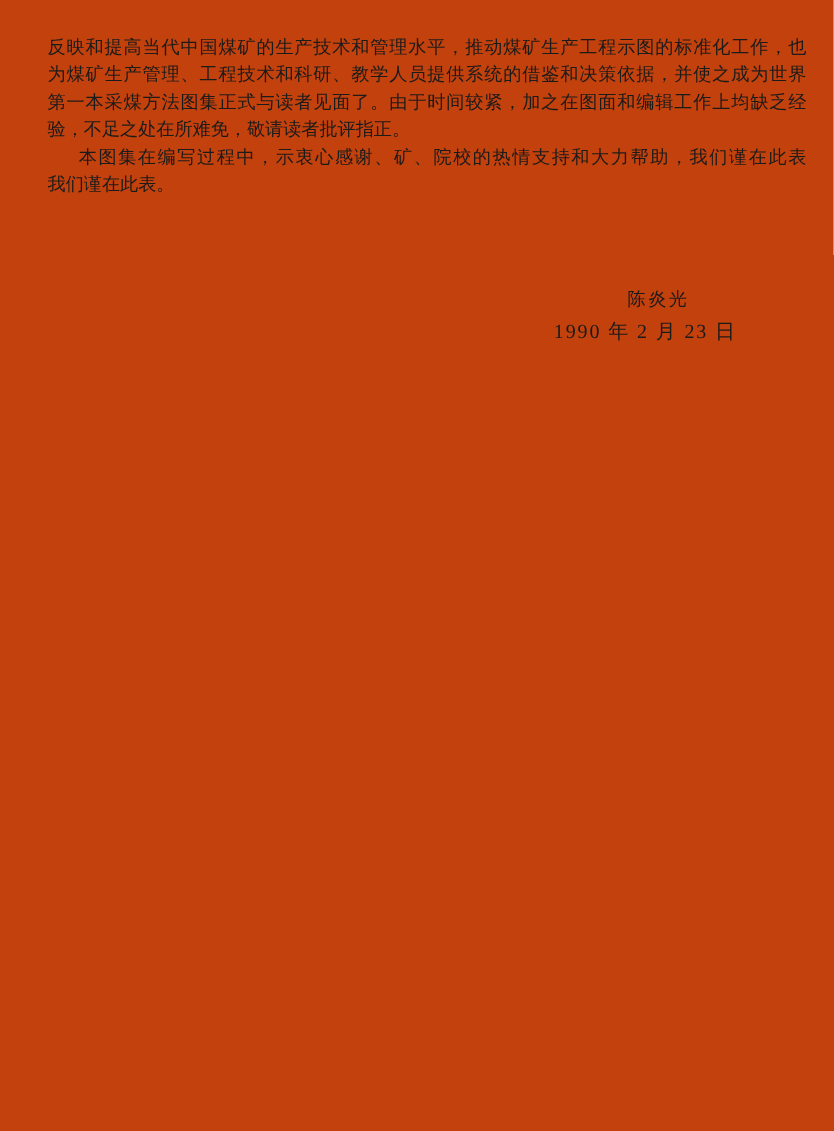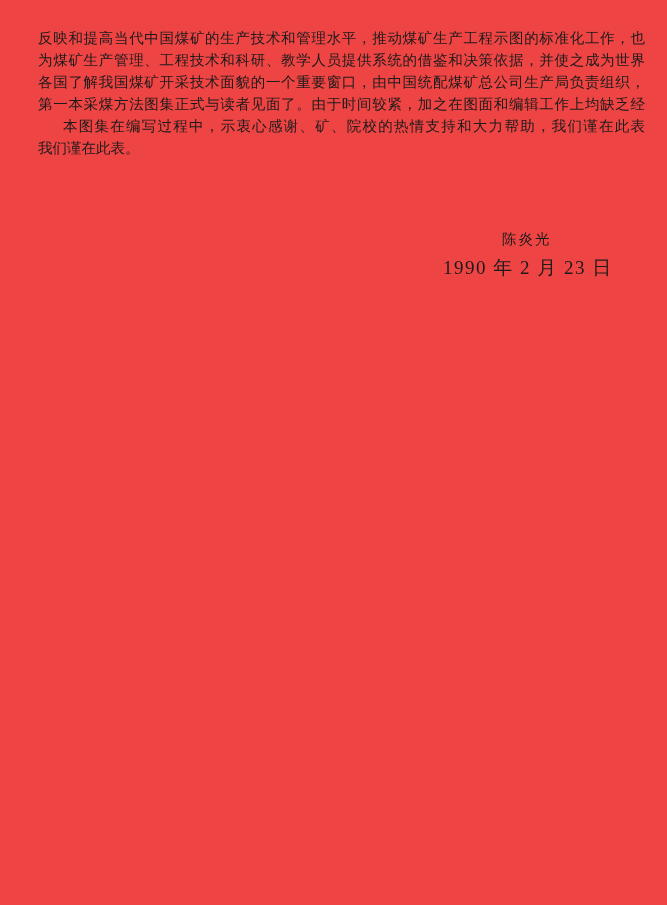--- a/index.html
+++ b/index.html
@@ -41,46 +41,46 @@
     left: 502px;
     top: 230px;
     font-size: 14.5px;
     letter-spacing: 2px;
     white-space: nowrap;
   }
   .signature-date {
     position: absolute;
     left: 443px;
     top: 255px;
-    font-size: 19px;
+    font-size: 16px;
     letter-spacing: 1.5px;
     white-space: nowrap;
   }
   .watermark {
     position: absolute;
     right: 7px;
     bottom: 6px;
     font-family: "Liberation Sans", "DejaVu Sans", sans-serif;
     font-size: 16.5px;
     font-weight: bold;
     letter-spacing: 0.5px;
     color: #ffffff;
     white-space: nowrap;
   }
 </style>
 </head>
 <body>
 
-<div class="page" style="background: #ef4444; color: rgb(27, 27, 27);">
+<div class="page" style="background: #c2410c; color: rgb(27, 27, 27);">
 
   <div class="text-block">
     <div class="line j">反映和提高当代中国煤矿的生产技术和管理水平，推动煤矿生产工程示图的标准化工作，也</div>
     <div class="line j">为煤矿生产管理、工程技术和科研、教学人员提供系统的借鉴和决策依据，并使之成为世界</div>
-    <div class="line j">各国了解我国煤矿开采技术面貌的一个重要窗口，由中国统配煤矿总公司生产局负责组织，</div>
     <div class="line j">第一本采煤方法图集正式与读者见面了。由于时间较紧，加之在图面和编辑工作上均缺乏经</div>
+    <div class="line">验，不足之处在所难免，敬请读者批评指正。</div>
     <div class="line j indent">本图集在编写过程中，示衷心感谢、矿、院校的热情支持和大力帮助，我们谨在此表</div>
     <div class="line">我们谨在此表。</div>
   </div>
 
   <div class="signature-name">陈炎光</div>
   <div class="signature-date">1990 年 2 月 23 日</div>
 
 
 </div>
 

